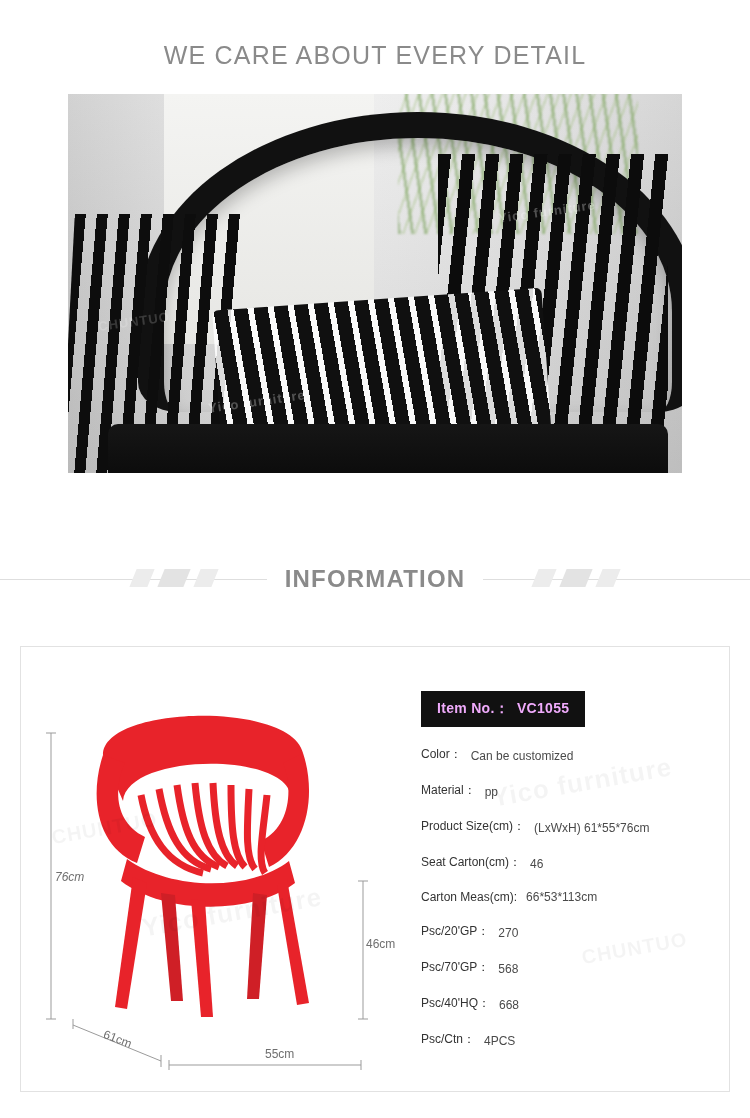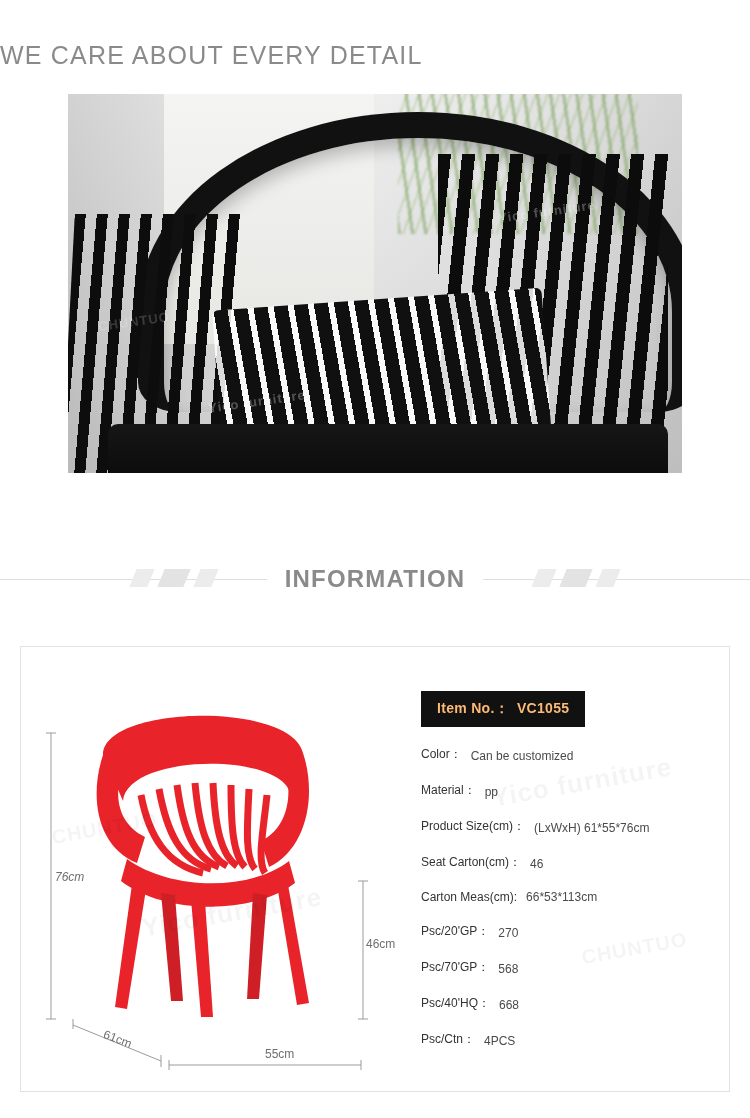--- a/index.html
+++ b/index.html
@@ -13,20 +13,21 @@
 
   .page {
     position: relative;
     width: 750px;
     height: 1118px;
     background: #fff;
   }
 
   
   .banner-title {
+    text-align: center;
     font-size: 25px;
     letter-spacing: 1.2px;
     color: #8a8a8a;
     font-weight: 400;
     padding-top: 41px;
     padding-bottom: 0;
   }
 
   
   .hero-wrap {
@@ -190,21 +191,21 @@
   .dim-label {
     position: absolute;
     font-size: 12px;
     color: #6f6f6f;
   }
 
   
   .item-badge {
     display: inline-block;
     background: #111;
-    color: #fdba74;
+    color: #f0abfc;
     font-size: 14px;
     font-weight: 700;
     padding: 9px 16px;
     letter-spacing: 0.3px;
     margin-left: 0;
   }
   .item-badge .val { margin-left: 8px; }
 
   .spec-row {
     display: flex;

